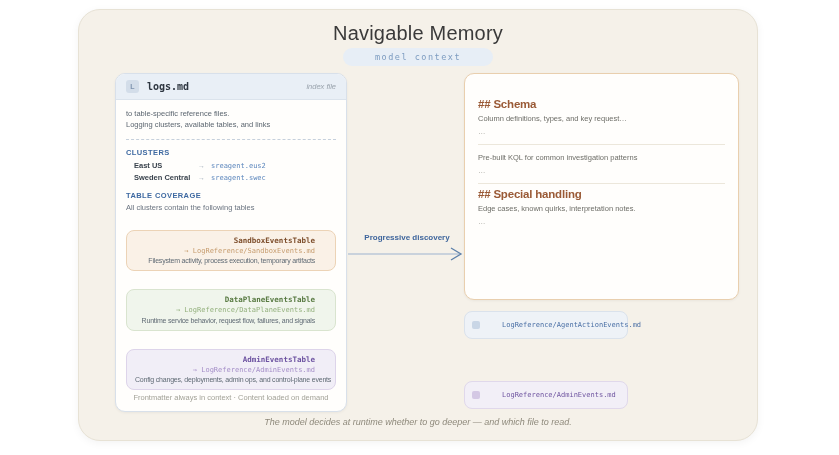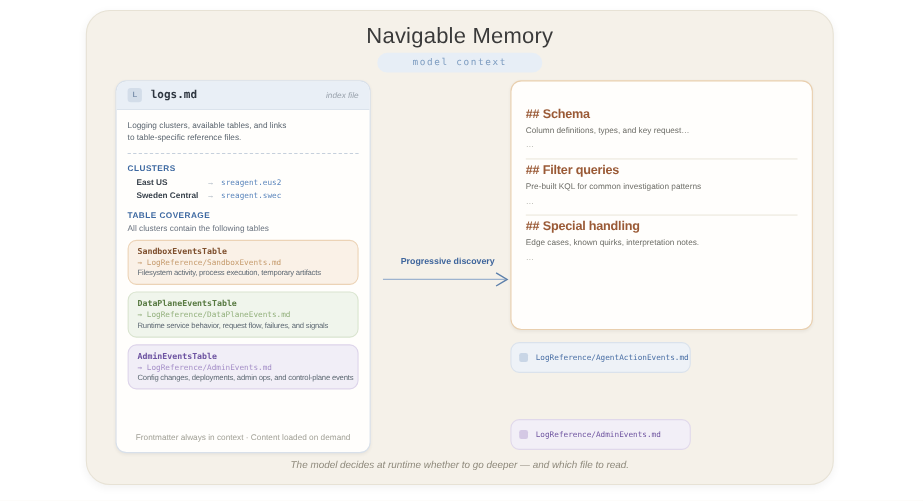--- a/index.html
+++ b/index.html
@@ -22,39 +22,39 @@
 
   
   .panel { position:absolute; background:#fffefc; border-radius:10px;
     box-shadow:0 1px 3px rgba(0,0,0,0.05); }
   .panel-header { display:flex; align-items:center; gap:8px; height:26px; padding:0 10px;
     border-top-left-radius:9px; border-top-right-radius:9px; }
   .file-badge { width:13px; height:13px; border-radius:3px; display:flex; align-items:center;
     justify-content:center; font-size:7px; font-weight:bold; }
   .file-name { font-weight:bold; color:#2e3640; }
 
-  .left-panel { left:26px; top:63px; width:232px; height:339px; border:1px solid #d8e0ea; }
+  .left-panel { left:36px; top:63px; width:232px; height:339px; border:1px solid #d8e0ea; }
   .left-panel .panel-header { background:#e9eff6; border-bottom:1px solid #dbe3ec; }
   .left-panel .file-badge { background:#d3dde9; color:#7e93ae; }
   .left-panel .file-name { font-size:10px; }
   .file-tag { margin-left:auto; font-style:italic; font-size:7.5px; color:#9aa3ad; }
 
   .lp-body { padding:9px 10px 6px 10px; }
   .intro-line { font-size:7.5px; color:#5c6670; line-height:1.45; }
   .dashed-divider { border-top:1px dashed #c6d0dc; margin:8px 0 8px 0; }
   .section-label { font-size:7.5px; font-weight:bold; color:#3e69a1; letter-spacing:0.4px; }
   .cluster-rows { margin:4px 0 2px 8px; }
   .cluster-row { display:flex; align-items:baseline; margin-top:3px; }
   .cluster-name { font-size:7.5px; font-weight:bold; color:#39424c; width:64px; }
   .cluster-arrow { font-size:7px; color:#a6b1be; margin-right:6px; }
   .cluster-value { font-size:7px; color:#5d87bd; }
   .coverage-label { margin-top:9px; }
   .coverage-sub { font-size:7.5px; color:#6b7480; margin-top:3px; }
 
-  .table-card { margin-top:6px; padding:5px 20px 6px 8px; border-radius:8px; overflow:hidden; }
+  .table-card { margin-top:18px; padding:5px 20px 6px 8px; border-radius:8px; overflow:hidden;text-align:right; }
   .tc-name { font-size:7.5px; font-weight:bold; white-space:nowrap; }
   .tc-link { font-size:7px; margin-top:2px; white-space:nowrap; }
   .tc-desc { font-size:7px; letter-spacing:-0.2px; color:#5f6a74; margin-top:2.5px; white-space:nowrap; }
   .acc-orange { background:#faf1e7; border:1px solid #ecd3b6; }
   .acc-orange .tc-name { color:#7d4e2c; } .acc-orange .tc-link { color:#c69c6e; }
   .acc-blue { background:#edf1f7; border:1px solid #d6dee9; }
   .acc-blue .tc-name { color:#3e69a1; } .acc-blue .tc-link { color:#8ba6c8; }
   .acc-green { background:#f0f5ec; border:1px solid #d9e4cf; }
   .acc-green .tc-name { color:#587a42; } .acc-green .tc-link { color:#94b17e; }
   .acc-purple { background:#f1eef7; border:1px solid #ddd4ea; }
@@ -75,21 +75,21 @@
   .right-panel .file-name { font-size:8.5px; }
   .rp-body { padding:20px 13px 0 13px; }
   .rp-section { padding:4px 0 8px 0; }
   .rp-section:not(:last-child) { border-bottom:1px solid #ece7db; }
   .rp-heading { font-size:11.5px; font-weight:bold; color:#9a5a36; letter-spacing:-0.2px; }
   .rp-text { font-size:7.5px; color:#6e6e68; margin-top:4px; }
   .rp-more { font-size:7.5px; color:#9d9d95; margin-top:4px; }
 
   
   .chip { position:absolute; left:385px; width:164px; height:18px; border-radius:8px;
-    display:flex; align-items:center; gap:7px; padding:13px 7px; }
+    display:flex; align-items:center; gap:22px; padding:13px 7px; }
   .chip-icon { width:8px; height:8px; border-radius:2px; flex:0 0 auto; }
   .chip-label { font-size:7px; white-space:nowrap; }
   .chip-blue { background:#eef2f7; border:1px solid #dae2ec; top:301px; }
   .chip-blue .chip-icon { background:#c9d6e6; } .chip-blue .chip-label { color:#4a6fa5; }
   .chip-green { background:#f1f5ec; border:1px solid #dfe8d5; top:336px; }
   .chip-green .chip-icon { background:#ccdabf; } .chip-green .chip-label { color:#5a7c44; }
   .chip-purple { background:#f2eff7; border:1px solid #e0d8eb; top:371px; }
   .chip-purple .chip-icon { background:#d4c8e4; } .chip-purple .chip-label { color:#6f55a0; }
 
   .caption { position:absolute; top:407px; left:0; width:100%; text-align:center;
@@ -103,22 +103,22 @@
   <div class="title">Navigable Memory</div>
   <div class="context-badge">model context</div>
 
   <div class="panel left-panel">
     <div class="panel-header">
       <div class="file-badge">L</div>
       <div class="file-name mono">logs.md</div>
       <div class="file-tag">index file</div>
     </div>
     <div class="lp-body">
+      <div class="intro-line">to table-specific reference files.</div>
       <div class="intro-line">Logging clusters, available tables, and links</div>
-      <div class="intro-line">to table-specific reference files.</div>
       <div class="dashed-divider"></div>
 
       <div class="section-label">CLUSTERS</div>
       <div class="cluster-rows">
         <div class="cluster-row">
           <span class="cluster-name">East US</span>
           <span class="cluster-arrow">→</span>
           <span class="cluster-value mono">sreagent.eus2</span>
         </div>
         <div class="cluster-row">
@@ -157,21 +157,20 @@
   </svg>
 
   <div class="panel right-panel">
     <div class="rp-body">
       <div class="rp-section">
         <div class="rp-heading">## Schema</div>
         <div class="rp-text">Column definitions, types, and key request…</div>
         <div class="rp-more">…</div>
       </div>
       <div class="rp-section">
-        <div class="rp-heading">## Filter queries</div>
         <div class="rp-text">Pre-built KQL for common investigation patterns</div>
         <div class="rp-more">…</div>
       </div>
       <div class="rp-section">
         <div class="rp-heading">## Special handling</div>
         <div class="rp-text">Edge cases, known quirks, interpretation notes.</div>
         <div class="rp-more">…</div>
       </div>
     </div>
   </div>

